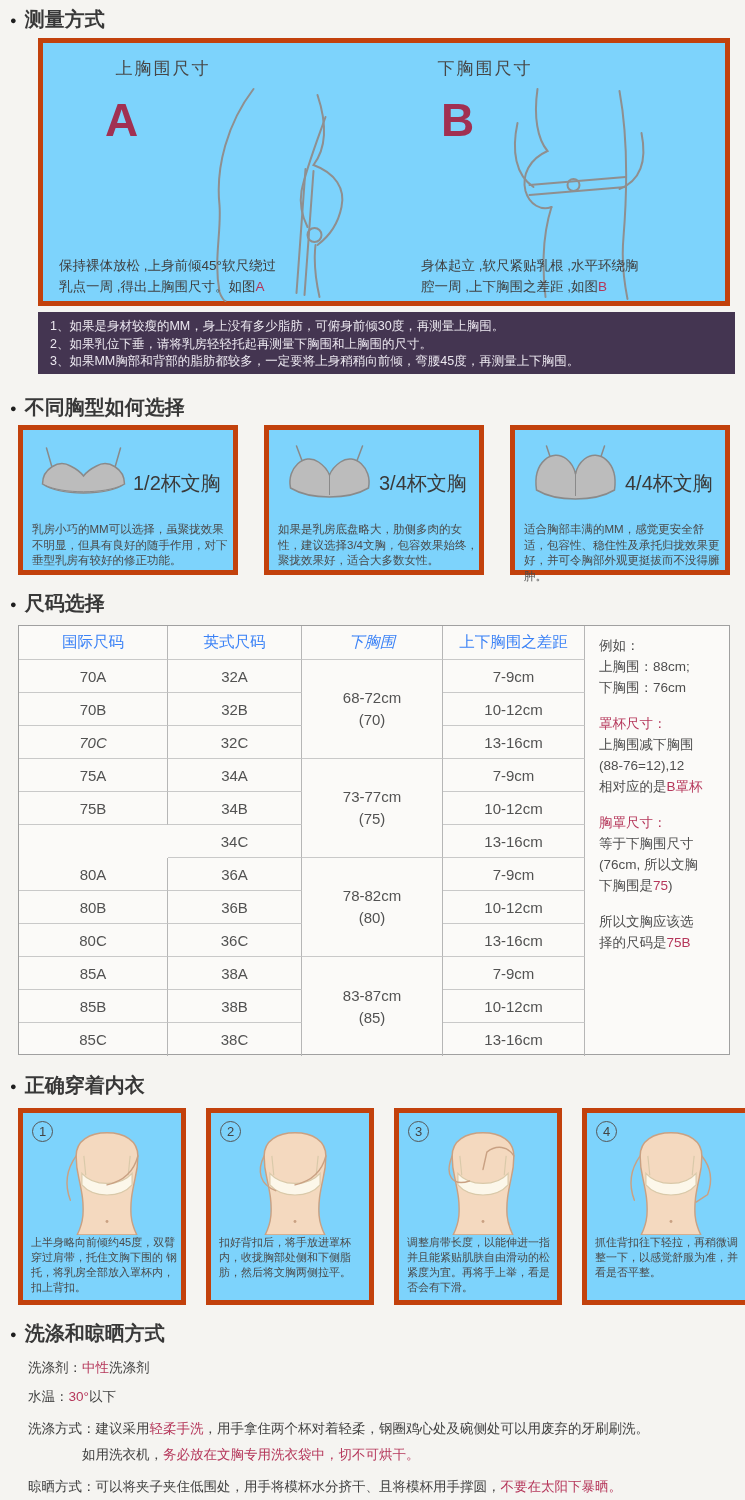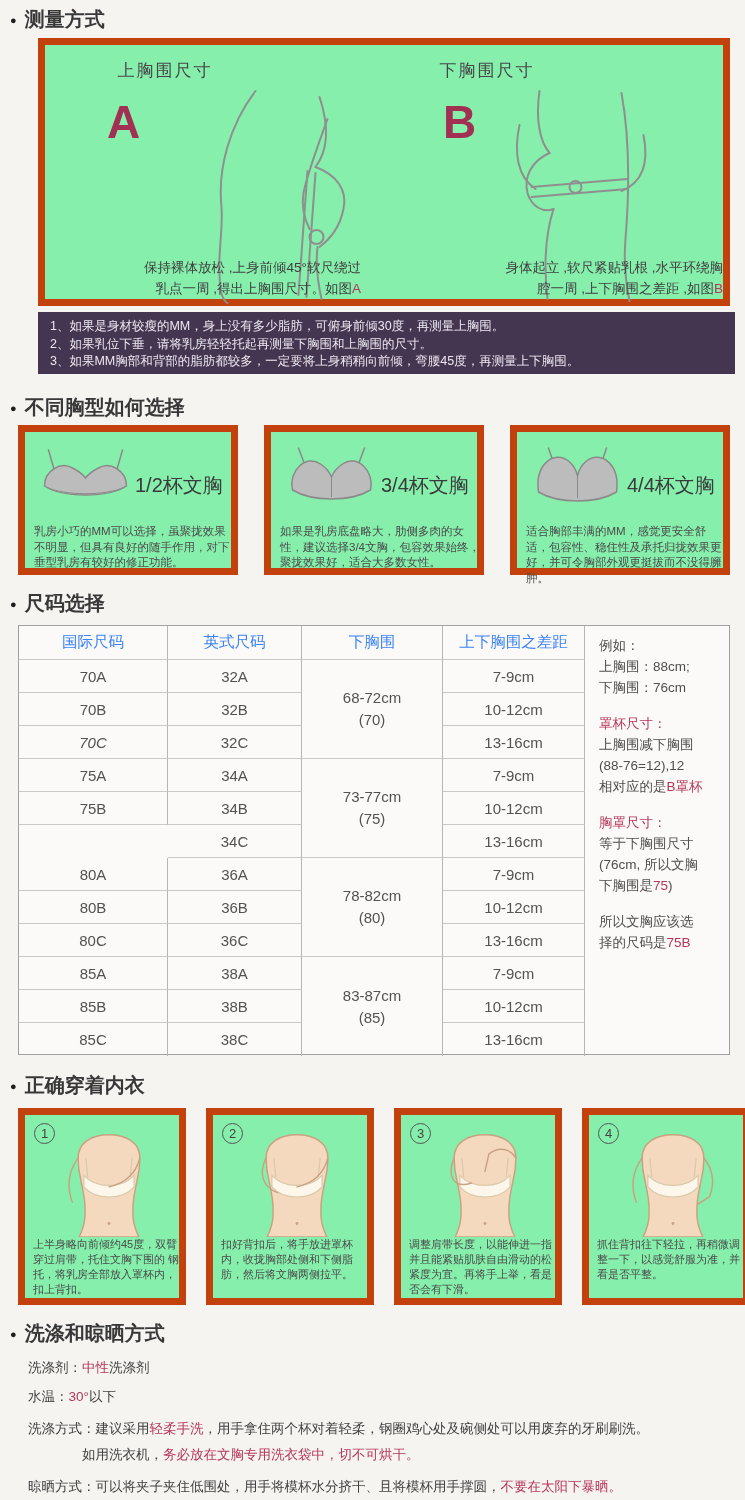--- a/index.html
+++ b/index.html
@@ -1,26 +1,26 @@
 <!DOCTYPE html>
 <html><head>
 <meta charset="utf-8">
 <style>
   html,body{margin:0;padding:0;background:#e9e8e6;}
   #root{position:relative;width:745px;height:1500px;background:#f5f4f1;
         font-family:"Liberation Sans","DejaVu Sans",sans-serif;color:#4a4a4a;overflow:hidden;}
   .h{position:absolute;left:10px;display:flex;align-items:center;gap:8px;
      font-size:20px;font-weight:bold;color:#383838;}
   .h .bullet{font-size:11px;line-height:1;position:relative;top:1px;color:#1e1e1e;}
-  .box{position:absolute;background:#86efac;border:7px solid #c2410c;box-sizing:border-box;}
+  .box{position:absolute;background:#7dd3fc;border:5px solid #c2410c;box-sizing:border-box;}
   .red{color:#b5365a;}
   
   .m-title{position:absolute;top:14px;font-size:17px;color:#474747;letter-spacing:2px;width:200px;text-align:center;}
   .m-letter{position:absolute;top:50px;font-size:46px;font-weight:bold;color:#a13052;}
-  .m-caption{position:absolute;top:212px;width:300px;text-align:right;font-size:13.5px;line-height:21px;color:#3f3f3f;}
+  .m-caption{position:absolute;top:212px;width:300px;text-align:left;font-size:13.5px;line-height:21px;color:#3f3f3f;}
   .figure{position:absolute;}
   .notes-box{position:absolute;left:38px;top:312px;width:697px;height:62px;background:#443551;
              color:#ece8f0;font-size:12.5px;line-height:17.5px;padding:6px 10px 0 12px;box-sizing:border-box;}
   
   .cup-box{top:425px;width:220px;height:150px;}
   .cup-svg{position:absolute;left:12px;top:14px;}
   .cup-label{position:absolute;left:110px;top:40px;font-size:20px;color:#3a3a3a;}
   .cup-desc{position:absolute;left:9px;top:92px;width:203px;font-size:11.5px;line-height:15.5px;color:#4a4a4a;}
   
   .size-table{position:absolute;left:18px;top:625px;width:712px;height:430px;display:grid;
@@ -166,21 +166,21 @@
         <div class="line"><span>相对应的是</span><span class="red">B罩杯</span></div>
         <div class="line gap"><span class="red">胸罩尺寸：</span></div>
         <div class="line"><span>等于下胸围尺寸</span></div>
         <div class="line"><span>(76cm, 所以文胸</span></div>
         <div class="line"><span>下胸围是</span><span class="red">75</span><span>)</span></div>
         <div class="line gap"><span>所以文胸应该选</span></div>
         <div class="line"><span>择的尺码是</span><span class="red">75B</span></div>
       </div>
   <div class="cell header" style="grid-area: 1 / 1;">国际尺码</div>
       <div class="cell header" style="grid-area: 1 / 2;">英式尺码</div>
-      <div class="cell header" style="grid-area: 1 / 3;">下胸围</div>
+      <div class="cell header" style="grid-area: 1 / 3; font-style: italic;">下胸围</div>
       <div class="cell header" style="grid-area: 1 / 4;">上下胸围之差距</div>
       <div class="cell band" style="grid-area: 2 / 3 / span 3;">
         <div>68-72cm</div>
         <div>(70)</div>
       </div>
       <div class="cell " style="grid-area: 2 / 1;">70A</div>
       <div class="cell " style="grid-area: 2 / 2;">32A</div>
       <div class="cell " style="grid-area: 2 / 4;">7-9cm</div>
       <div class="cell " style="grid-area: 3 / 1;">70B</div>
       <div class="cell " style="grid-area: 3 / 2;">32B</div>

